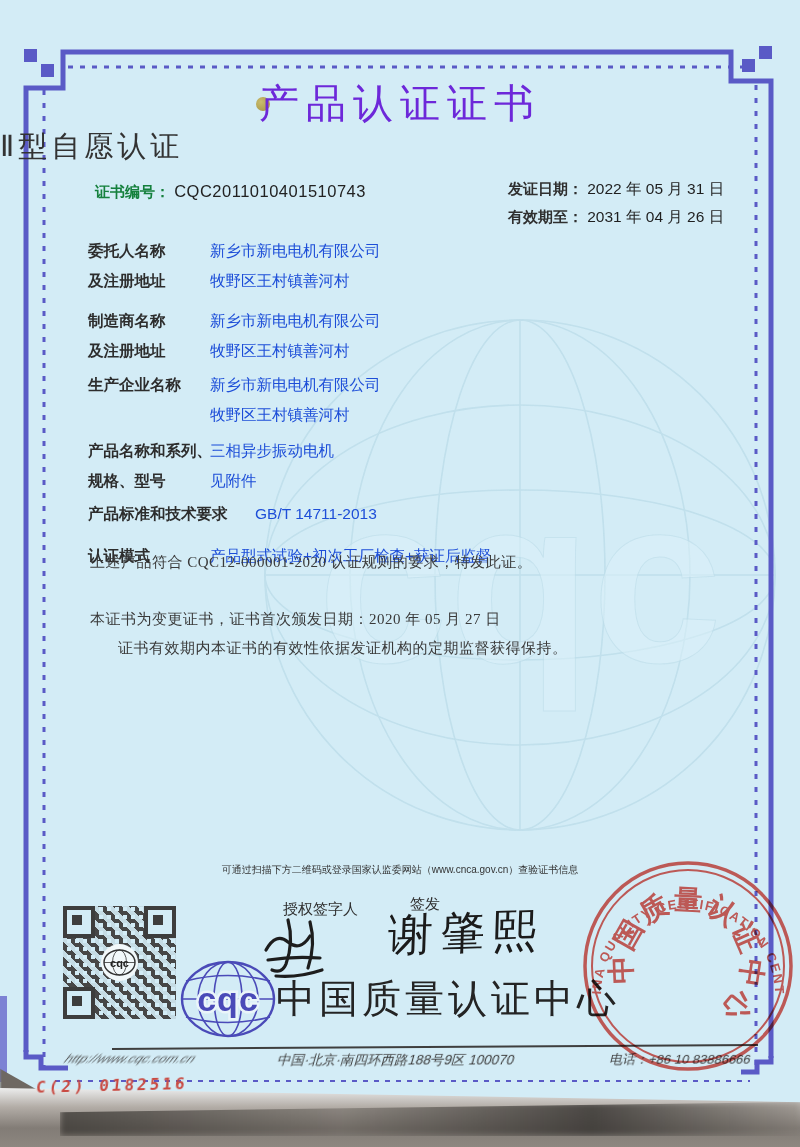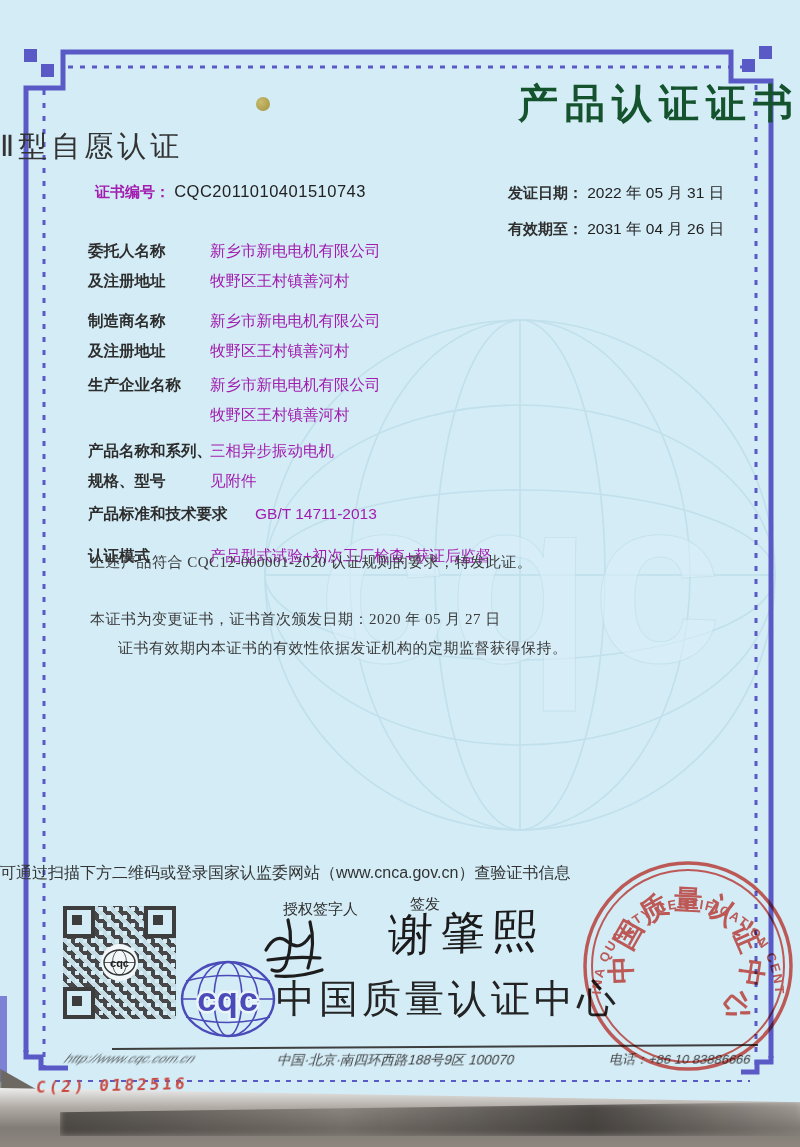--- a/index.html
+++ b/index.html
@@ -9,44 +9,44 @@
     font-family:"Liberation Sans",sans-serif;color:#333;
   }
   .abs{position:absolute;}
   
   .watermark{left:240px;top:290px;width:560px;height:580px;z-index:0;opacity:.85;}
   
   .frame-svg{left:0;top:0;width:800px;height:1147px;z-index:1;}
   
   .gold-dot{left:256px;top:97px;width:14px;height:14px;border-radius:50%;
     background:radial-gradient(circle at 35% 35%, #c9bc6e, #a3913e);z-index:2;}
-  .title{left:0;top:76px;width:800px;text-align:right;font-size:40px;font-weight:700;
-    letter-spacing:7px;color:#14532d;z-index:2;}
+  .title{left:0;top:76px;width:800px;text-align:center;font-size:40px;font-weight:400;
+    letter-spacing:7px;color:#6d28d9;z-index:2;}
   .subtitle{left:0;top:127px;width:800px;text-align:left;font-size:29px;font-weight:500;
     font-family:"Liberation Serif",serif;letter-spacing:4px;color:#333;z-index:2;}
   
   .cert-no{left:95px;top:182px;font-size:15px;z-index:2;}
-  .cert-no .lab{font-family:"Liberation Serif",serif;font-weight:700;color:#a21caf;}
+  .cert-no .lab{font-family:"Liberation Serif",serif;font-weight:700;color:#15803d;}
   .cert-no .val{font-size:16.5px;color:#222;letter-spacing:.5px;}
-  .dates{left:508px;top:175px;font-size:15px;line-height:36px;z-index:2;}
+  .dates{left:508px;top:175px;font-size:15px;line-height:27px;z-index:2;}
   .dates .lab{font-family:"Liberation Serif",serif;font-weight:700;color:#2f2f2f;}
   .dates .val{font-size:15.5px;color:#1f1f1f;}
   
   .row{left:88px;width:620px;z-index:2;line-height:30px;font-size:15.5px;}
   .row .labcol{position:absolute;left:0;top:0;width:175px;font-weight:700;color:#2d2d2d;}
-  .row .valcol{position:absolute;left:122px;top:0;width:470px;color:#a21caf;}
+  .row .valcol{position:absolute;left:122px;top:0;width:470px;color:#1d4ed8;}
   .row.wide .valcol{left:122px;margin-left:45px;}
   .r0{top:236px;} .r1{top:306px;} .r2{top:370px;} .r3{top:436px;}
   .r4{top:499px;} .r5{top:541px;}
   
   .stmt{left:90px;width:600px;z-index:2;font-family:"Liberation Serif",serif;
     font-size:15px;color:#3a3a3a;letter-spacing:.5px;}
   .s0{top:553px;} .s1{top:610px;} .s2{top:639px;margin-left:28px;}
   
-  .verify-note{left:0;top:863px;width:800px;font-size:16px;
+  .verify-note{left:0;top:863px;width:800px;text-align:center;font-size:10px;
     color:#333;z-index:2;}
   
   .qr{left:63px;top:906px;width:113px;height:113px;z-index:2;
     background:
       repeating-linear-gradient(45deg, rgba(211,236,246,.9) 0 5px, transparent 5px 11px),
       repeating-linear-gradient(0deg, #474747 0 4px, transparent 4px 8px),
       repeating-linear-gradient(90deg, #474747 0 4px, transparent 4px 8px);}
   .finder{position:absolute;width:24px;height:24px;border:4px solid #3d3d3d;background:#d3ecf6;}
   .finder::after{content:"";position:absolute;left:5px;top:5px;width:10px;height:10px;background:#3d3d3d;}
   .f-tl{left:0;top:0;} .f-tr{right:0;top:0;} .f-bl{left:0;bottom:0;}

